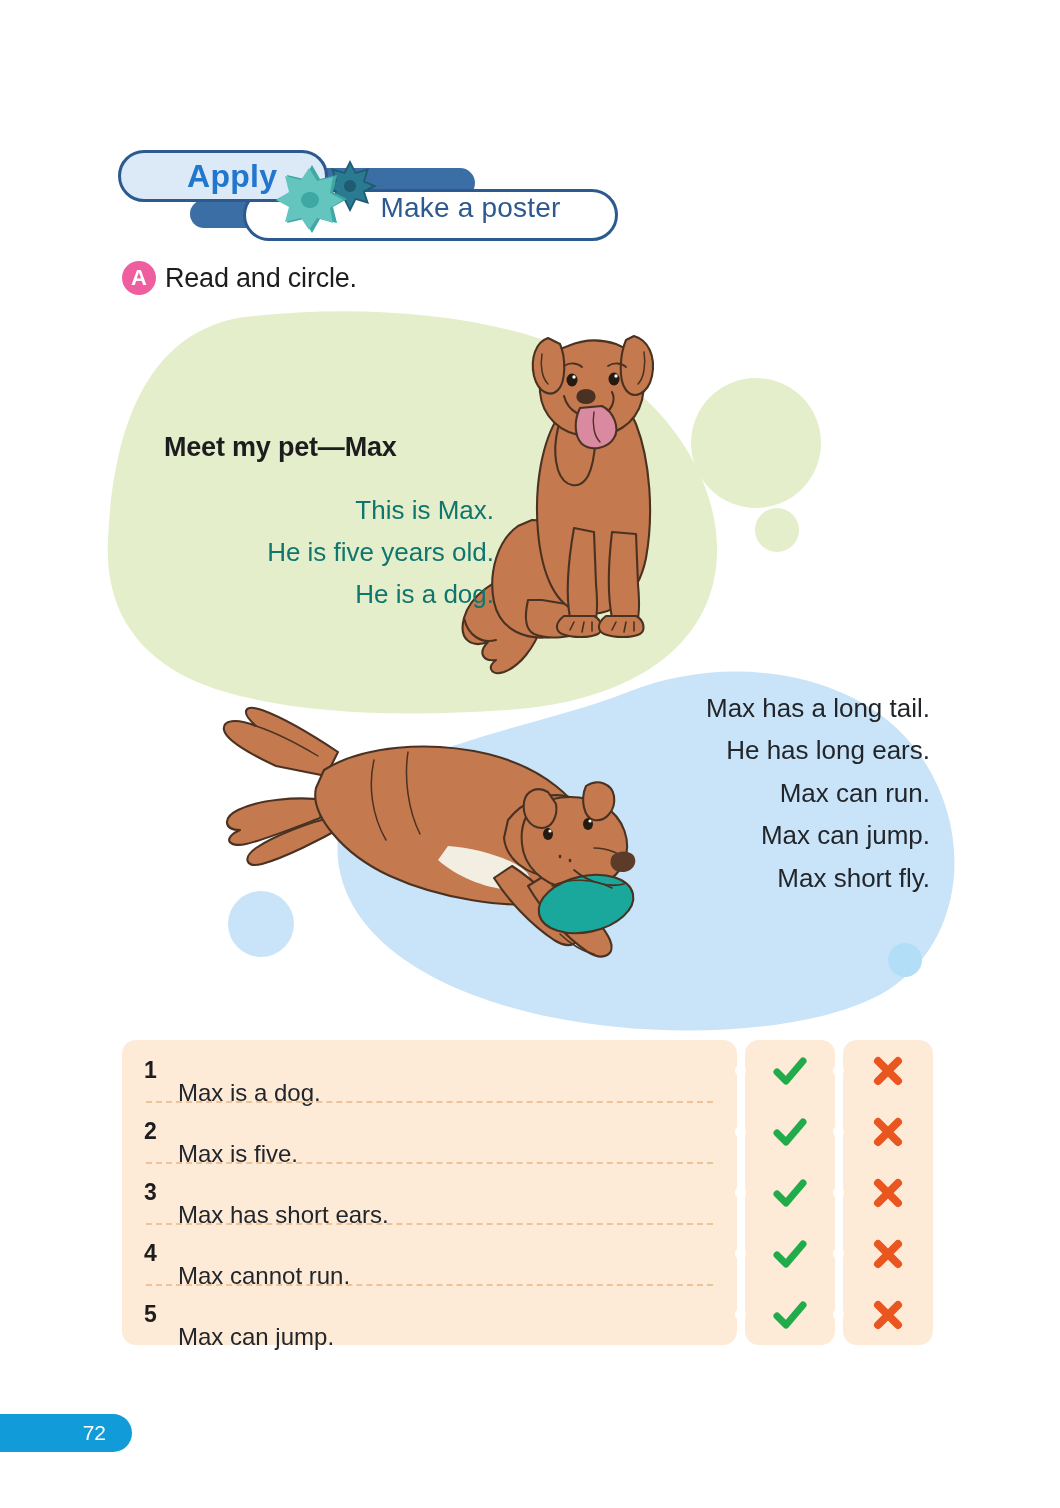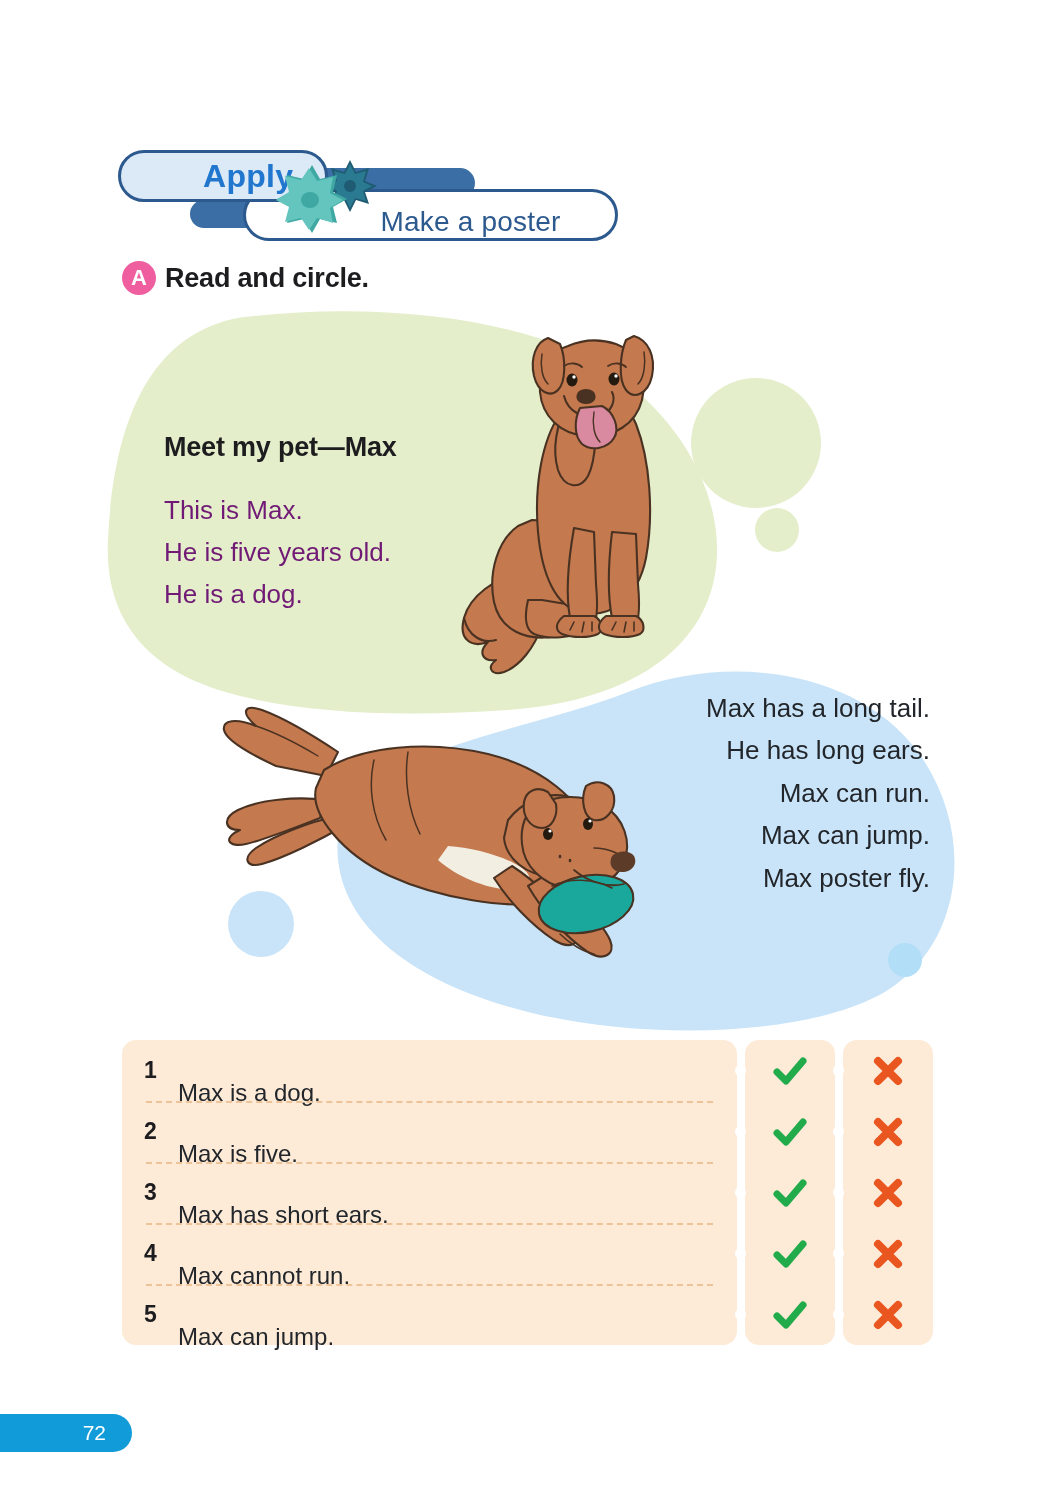--- a/index.html
+++ b/index.html
@@ -38,21 +38,21 @@
 
   .pill-poster {
     position: absolute;
     left: 243px; top: 189px;
     width: 375px; height: 52px;
     background: #ffffff;
     border: 3px solid #2d5a8e;
     border-radius: 26px;
     box-sizing: border-box;
     display: flex;
-    align-items: flex-end;
+    align-items: flex-start;
     justify-content: center;
   }
   .pill-poster-label {
     font-size: 28px;
     color: #2d5a8e;
     letter-spacing: .2px;
     padding-left: 80px;
   }
 
   .pill-apply {
@@ -65,21 +65,20 @@
     box-sizing: border-box;
     display: flex;
     align-items: center;
   }
   .pill-apply-label {
     font-size: 32px;
     font-weight: bold;
     color: #2176cd;
     padding-left: 66px;
     letter-spacing: .3px;
-    margin-left: 16px;
   }
 
   .gears { position: absolute; left: 272px; top: 152px; width: 116px; height: 92px; }
 
   
   .task-head {
     position: absolute;
     left: 122px; top: 261px;
     display: flex;
     align-items: center;
@@ -92,21 +91,21 @@
     color: #ffffff;
     font-size: 22px;
     font-weight: bold;
     display: flex;
     align-items: center;
     justify-content: center;
     line-height: 1;
   }
   .task-head-label {
     font-size: 27px;
-    font-weight: bold;
+    font-weight: normal;
     color: #1d1d1f;
     letter-spacing: -.2px;
   }
 
   
   .scene { position: absolute; left: 8px; top: 300px; width: 1060px; height: 740px; }
   .scene svg { position: absolute; left: 0; top: 0; }
 
   .poster-text {
     position: absolute;
@@ -115,22 +114,23 @@
   }
   .poster-title {
     font-size: 27px;
     font-weight: bold;
     color: #1d1d1f;
     margin-bottom: 26px;
     letter-spacing: -.2px;
   }
   .poster-line {
     font-size: 26px;
-    color: #701a75;
+    color: #0f766e;
     line-height: 1.62;
+    text-align: right;
   }
 
   .facts-text {
     position: absolute;
     left: 592px; top: 387px;
     width: 330px;
     text-align: right;
   }
   .facts-line {
     font-size: 26px;
@@ -400,21 +400,21 @@
       <div class="poster-line">This is Max.</div>
       <div class="poster-line">He is five years old.</div>
       <div class="poster-line">He is a dog.</div>
     </div>
 
     <div class="facts-text">
       <div class="facts-line">Max has a long tail.</div>
       <div class="facts-line">He has long ears.</div>
       <div class="facts-line">Max can run.</div>
       <div class="facts-line">Max can jump.</div>
-      <div class="facts-line">Max poster fly.</div>
+      <div class="facts-line">Max short fly.</div>
     </div>
   </div>
 
   <div class="quiz">
 
     <div class="quiz-statements">
       <div class="q-row">
         <span class="q-num">1</span>
         <span class="q-text">Max is a dog.</span>
       </div>

